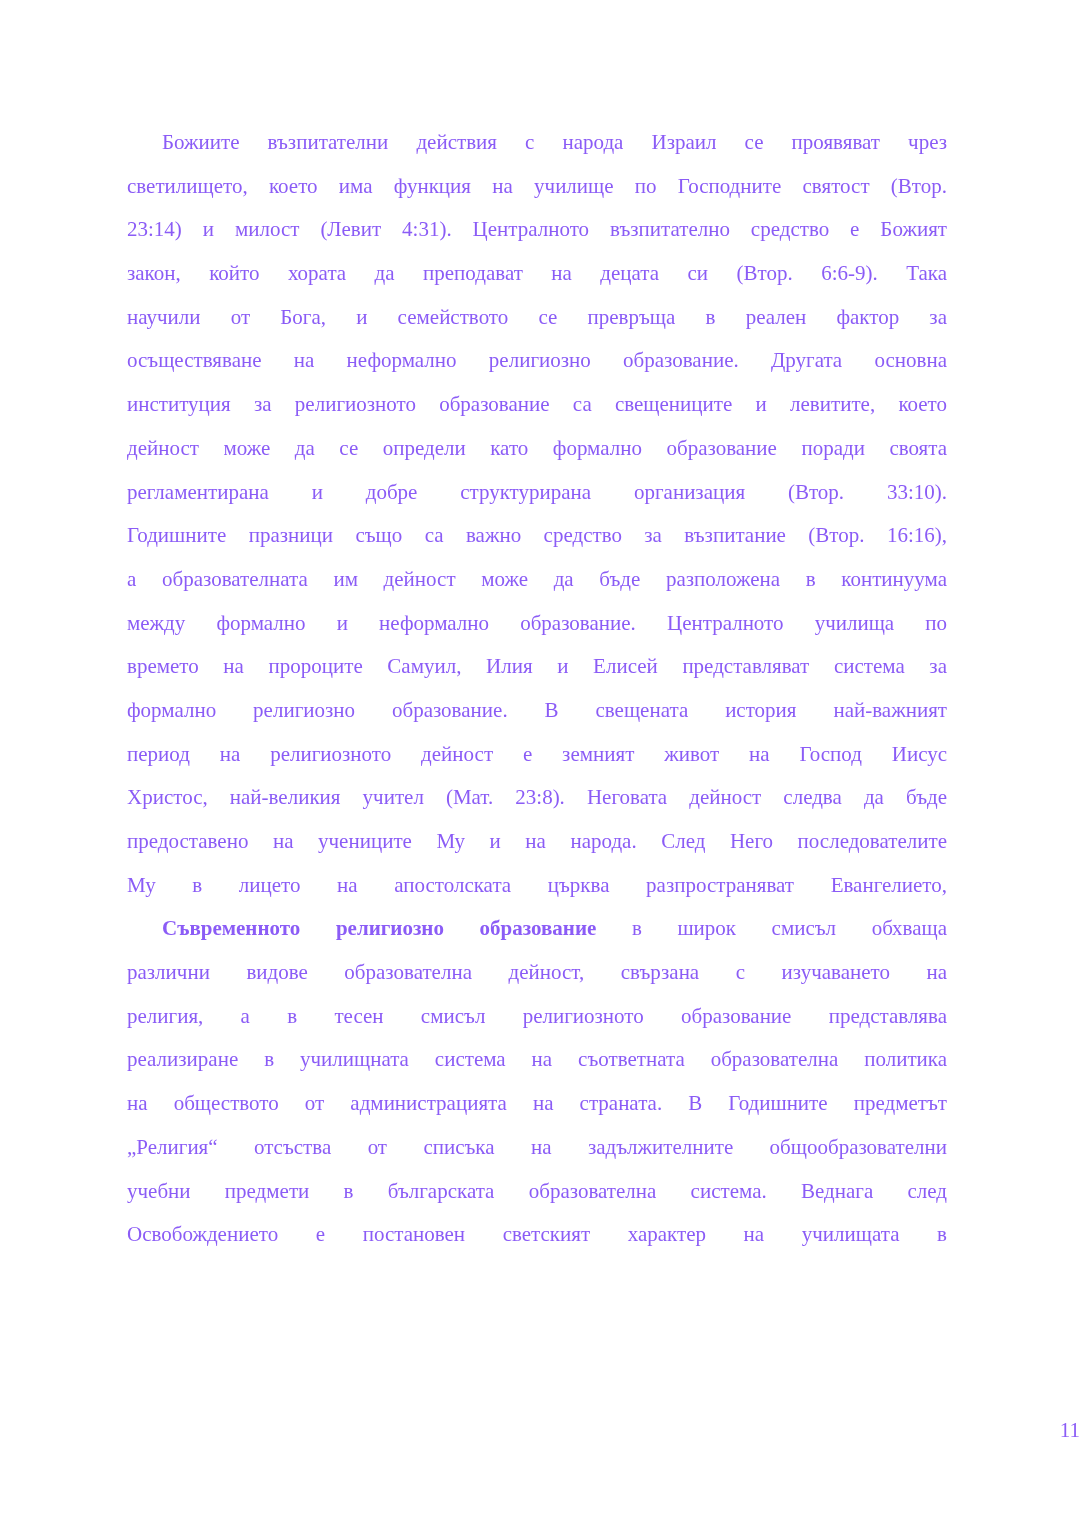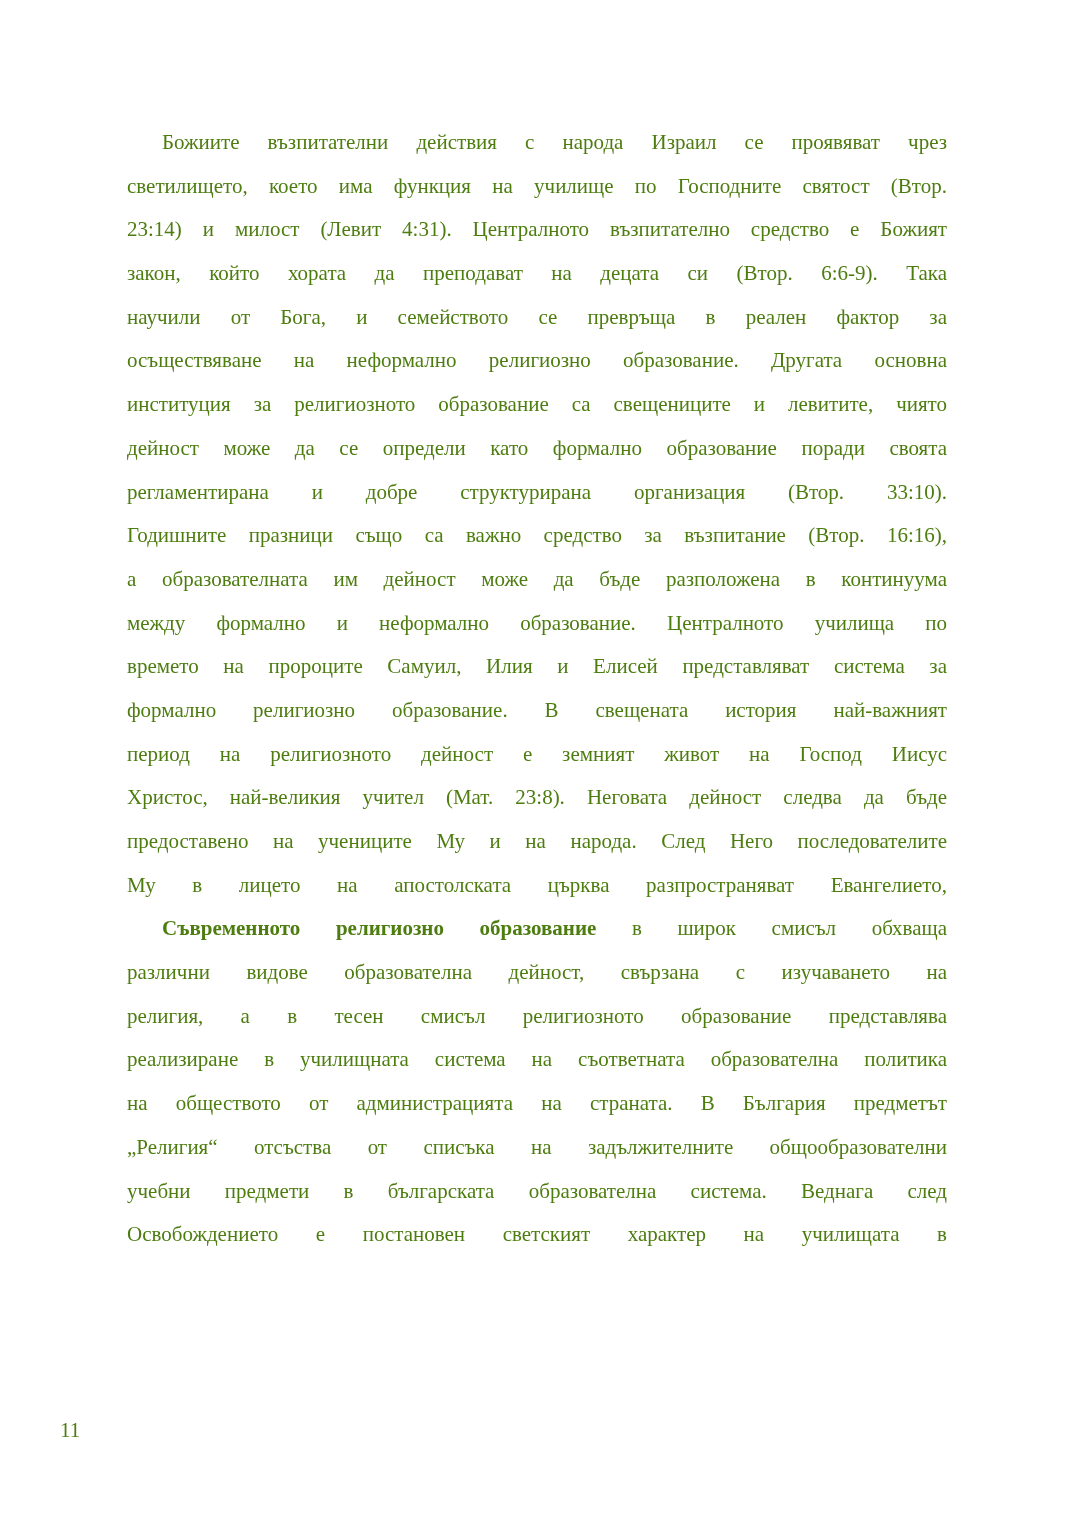--- a/index.html
+++ b/index.html
@@ -5,21 +5,21 @@
   html, body {
     margin: 0;
     padding: 0;
     background: #ffffff;
   }
   .page {
     position: relative;
     width: 1080px;
     height: 1527px;
     background: #ffffff;
-    color: #4d7c0f;
+    color: #8b5cf6;
     font-family: "Liberation Serif", serif;
     overflow: hidden;
   }
   .text-block {
     position: absolute;
     left: 127px;
     top: 121px;
     width: 820px;
     font-size: 21px;
     line-height: 43.7px;
@@ -39,51 +39,51 @@
     text-indent: 35px;
   }
   .bold {
     font-weight: 700;
   }
   .page-number {
     position: absolute;
     top: 1409px;
     left: 60px;
     width: 1020px;
-    text-align: left;
+    text-align: right;
     font-size: 21px;
     line-height: 43.7px;
   }
 </style>
 </head>
 <body>
 
 <div class="page">
   <div class="text-block">
       <div class="line indent"><span>Божиите възпитателни действия с народа Израил се проявяват чрез</span></div>
       <div class="line"><span>светилището, което има функция на училище по Господните святост (Втор.</span></div>
       <div class="line"><span>23:14) и милост (Левит 4:31). Централното възпитателно средство е Божият</span></div>
       <div class="line"><span>закон, който хората да преподават на децата си (Втор. 6:6-9). Така</span></div>
       <div class="line"><span>научили от Бога, и семейството се превръща в реален фактор за</span></div>
       <div class="line"><span>осъществяване на неформално религиозно образование. Другата основна</span></div>
-      <div class="line"><span>институция за религиозното образование са свещениците и левитите, чиято</span></div>
+      <div class="line"><span>институция за религиозното образование са свещениците и левитите, което</span></div>
       <div class="line"><span>дейност може да се определи като формално образование поради своята</span></div>
       <div class="line"><span>регламентирана и добре структурирана организация (Втор. 33:10).</span></div>
       <div class="line"><span>Годишните празници също са важно средство за възпитание (Втор. 16:16),</span></div>
       <div class="line"><span>а образователната им дейност може да бъде разположена в континуума</span></div>
       <div class="line"><span>между формално и неформално образование. Централното училища по</span></div>
       <div class="line"><span>времето на пророците Самуил, Илия и Елисей представляват система за</span></div>
       <div class="line"><span>формално религиозно образование. В свещената история най-важният</span></div>
       <div class="line"><span>период на религиозното дейност е земният живот на Господ Иисус</span></div>
       <div class="line"><span>Христос, най-великия учител (Мат. 23:8). Неговата дейност следва да бъде</span></div>
       <div class="line"><span>предоставено на учениците Му и на народа. След Него последователите</span></div>
       <div class="line"><span>Му в лицето на апостолската църква разпространяват Евангелието,</span></div>
       <div class="line indent"><span class="bold">Съвременното религиозно образование</span><span> в широк смисъл обхваща</span></div>
       <div class="line"><span>различни видове образователна дейност, свързана с изучаването на</span></div>
       <div class="line"><span>религия, а в тесен смисъл религиозното образование представлява</span></div>
       <div class="line"><span>реализиране в училищната система на съответната образователна политика</span></div>
-      <div class="line"><span>на обществото от администрацията на страната. В България предметът</span></div>
+      <div class="line"><span>на обществото от администрацията на страната. В Годишните предметът</span></div>
       <div class="line"><span>„Религия“ отсъства от списъка на задължителните общообразователни</span></div>
       <div class="line"><span>учебни предмети в българската образователна система. Веднага след</span></div>
       <div class="line"><span>Освобождението е постановен светският характер на училищата в</span></div>
     </div>
   <div class="page-number">11</div>
 </div>
 
 </body></html>

